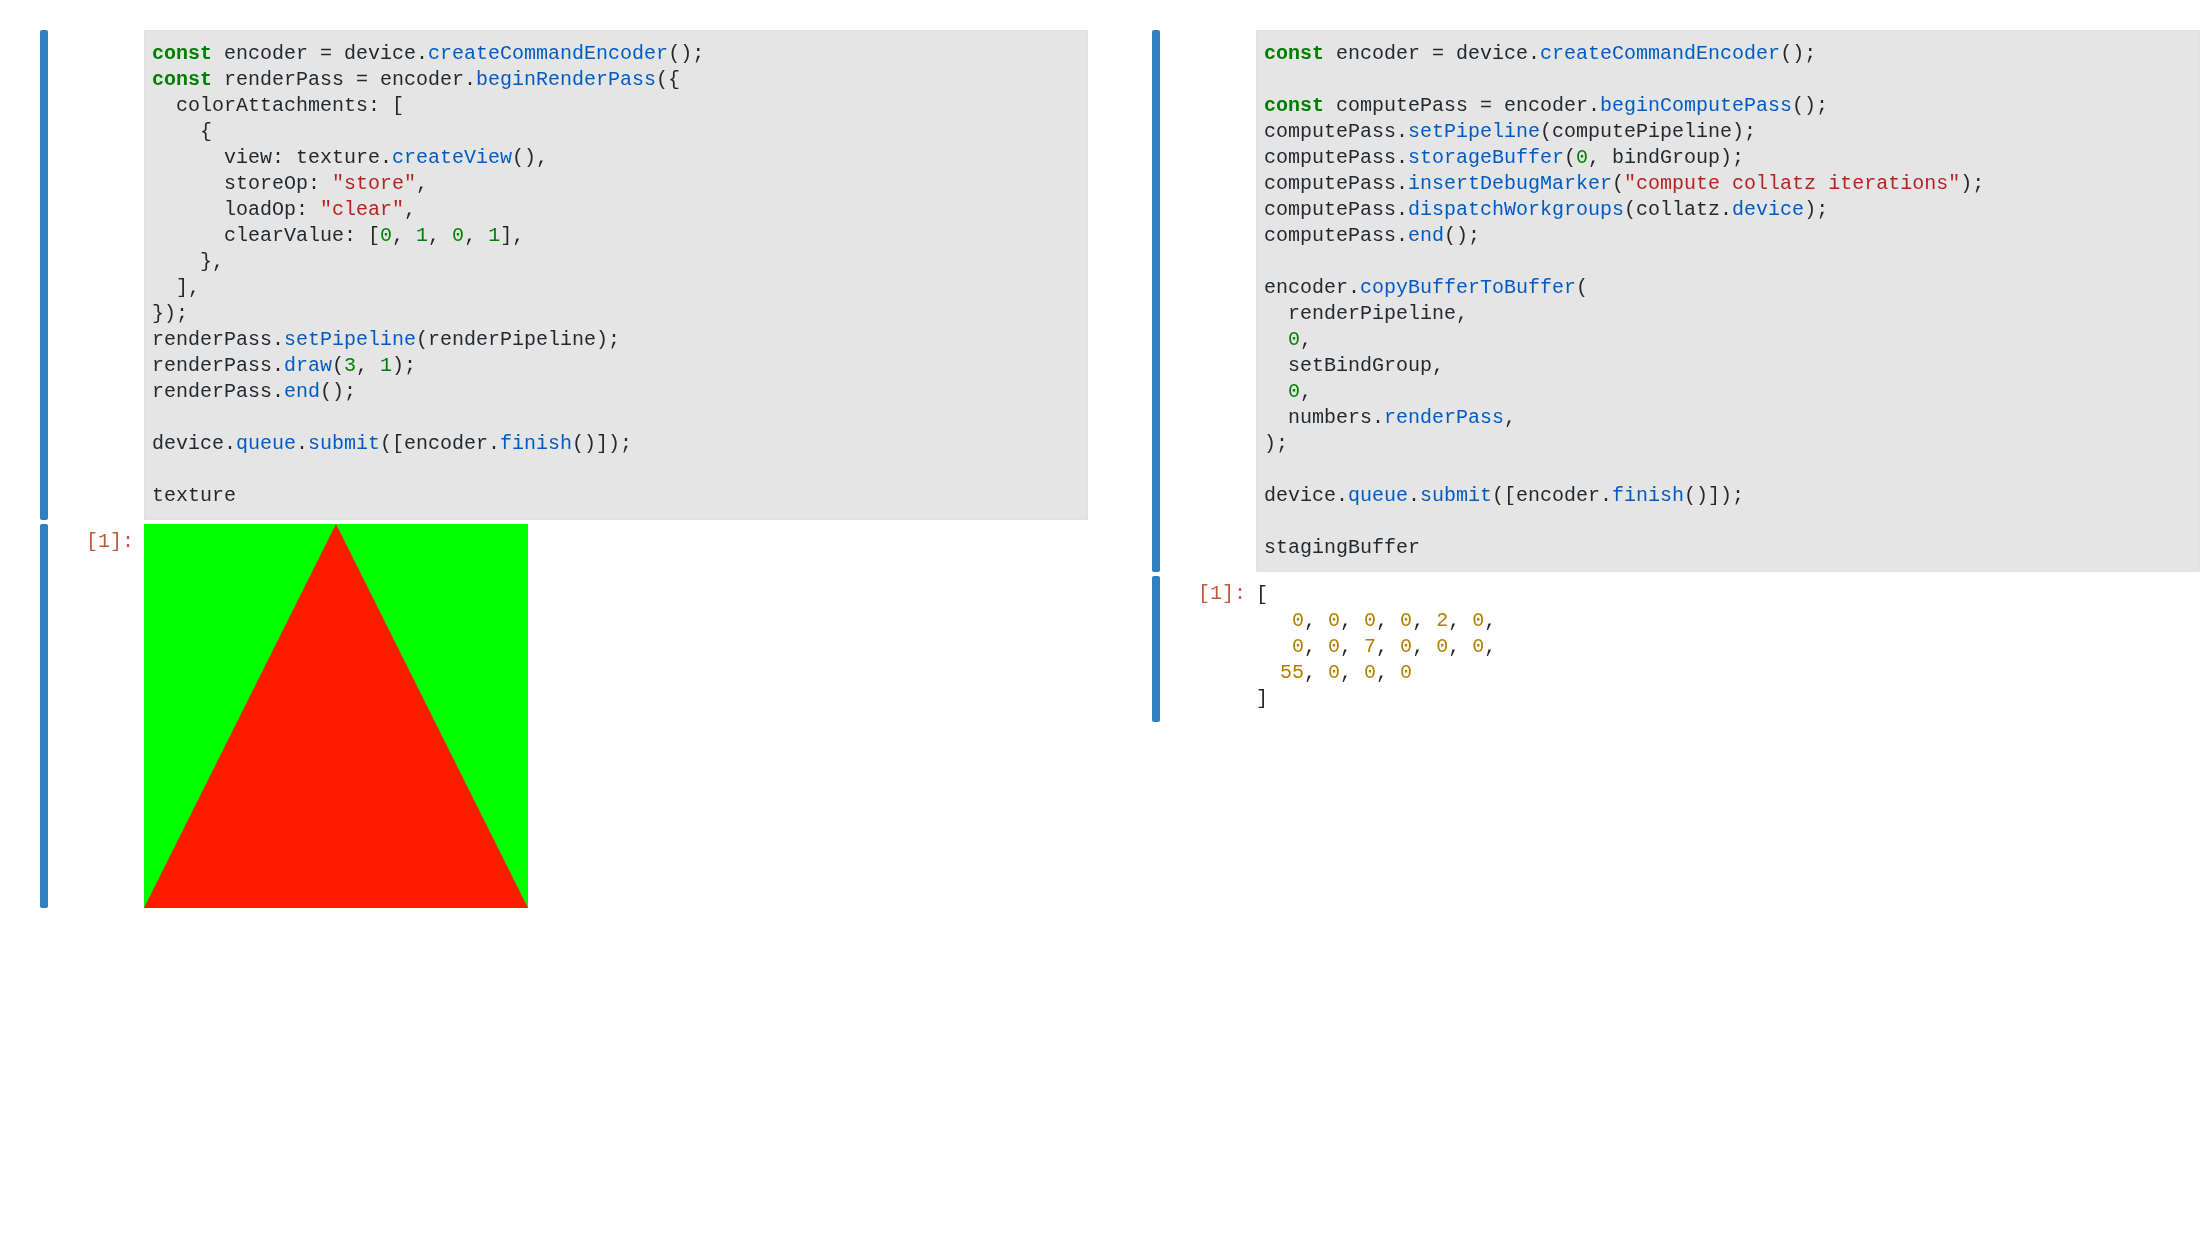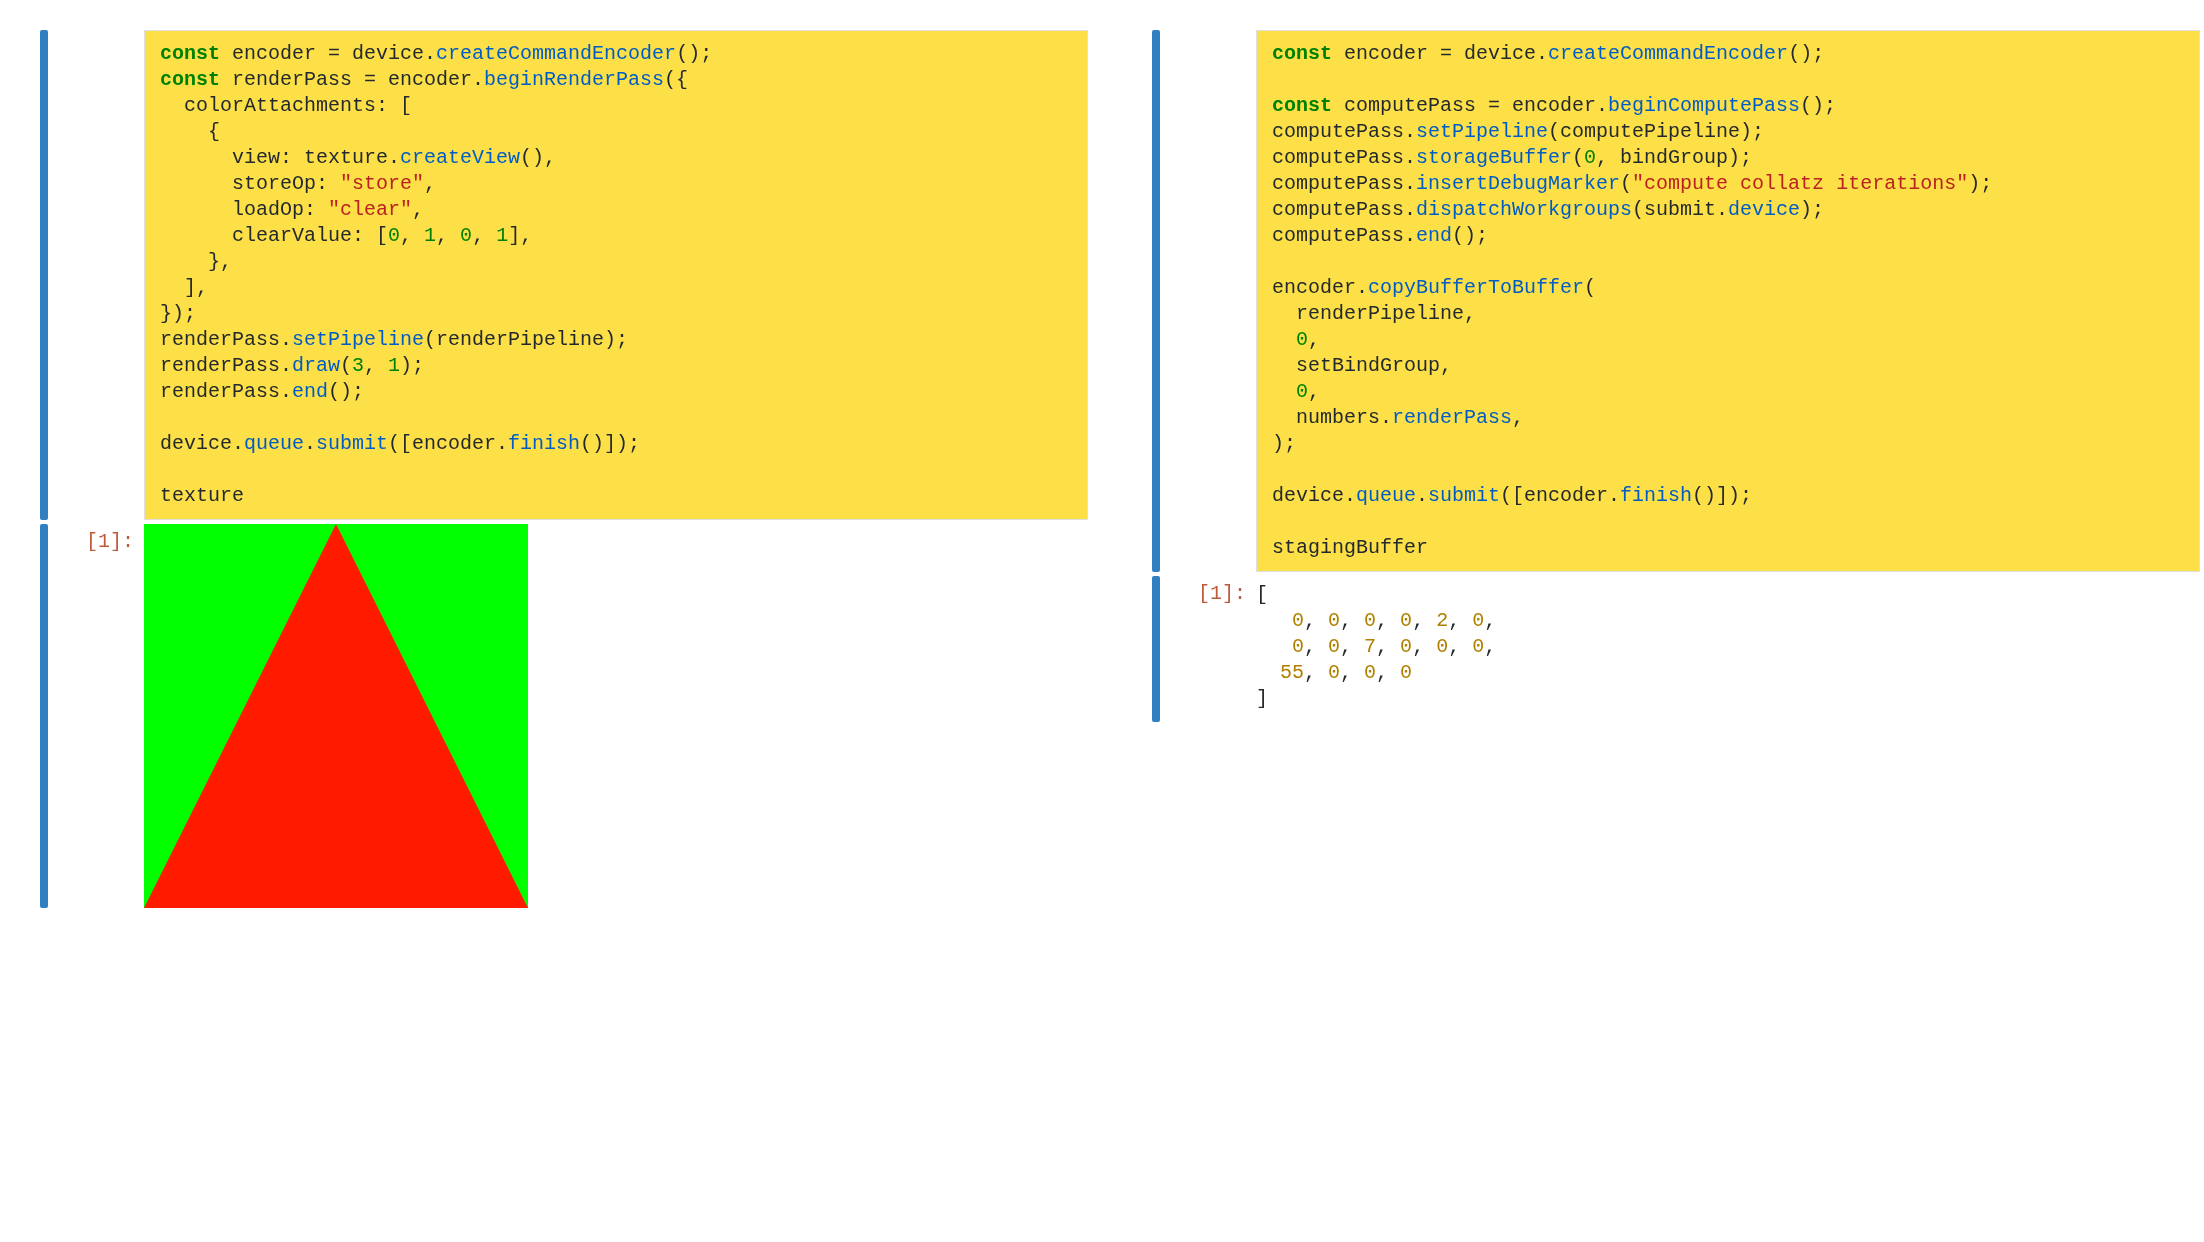--- a/index.html
+++ b/index.html
@@ -39,23 +39,23 @@
     font-family: "SFMono-Regular", Consolas, "Liberation Mono", Menlo, Courier, monospace;
     font-size: 20px;
     text-align: right;
     padding-right: 10px;
     padding-top: 6px;
     color: #bf5b3d;
   }
   .prompt-gutter.blank { color: transparent; }
   .code-area {
     flex: 1;
-    background: #fde047;
+    background: #e5e5e5;
     border: 1px solid #e0e0e0;
-    padding: 10px 16px 10px 15px;
+    padding: 10px 16px 10px 7px;
     overflow-x: hidden;
   }
   .code-area pre, .output-area pre {
     margin: 0;
     font-family: "SFMono-Regular", Consolas, "Liberation Mono", Menlo, Courier, monospace;
     font-size: 20px;
     line-height: 1.3;
     white-space: pre;
   }
   .output-area {
@@ -126,21 +126,21 @@
     <div class="cell-row">
       <div class="blue-bar"></div>
       <div class="prompt-gutter blank">[ ]:</div>
       <div class="code-area">
         <pre id="right-code"><span class="tok-kw">const</span><span class="tok-id"> encoder </span><span class="tok-id">= device.</span><span class="tok-call">createCommandEncoder</span><span class="tok-id">();</span>
 <span class="tok-id"></span>
 <span class="tok-kw">const</span><span class="tok-id"> computePass </span><span class="tok-id">= encoder.</span><span class="tok-call">beginComputePass</span><span class="tok-id">();</span>
 <span class="tok-id">computePass.</span><span class="tok-call">setPipeline</span><span class="tok-id">(computePipeline);</span>
 <span class="tok-id">computePass.</span><span class="tok-call">storageBuffer</span><span class="tok-id">(</span><span class="tok-num">0</span><span class="tok-id">, bindGroup);</span>
 <span class="tok-id">computePass.</span><span class="tok-call">insertDebugMarker</span><span class="tok-id">(</span><span class="tok-str">"compute collatz iterations"</span><span class="tok-id">);</span>
-<span class="tok-id">computePass.</span><span class="tok-call">dispatchWorkgroups</span><span class="tok-id">(submit.</span><span class="tok-call">device</span><span class="tok-id">);</span>
+<span class="tok-id">computePass.</span><span class="tok-call">dispatchWorkgroups</span><span class="tok-id">(collatz.</span><span class="tok-call">device</span><span class="tok-id">);</span>
 <span class="tok-id">computePass.</span><span class="tok-call">end</span><span class="tok-id">();</span>
 <span class="tok-id"></span>
 <span class="tok-id">encoder.</span><span class="tok-call">copyBufferToBuffer</span><span class="tok-id">(</span>
 <span class="tok-id">  renderPipeline,</span>
 <span class="tok-id">  </span><span class="tok-num">0</span><span class="tok-id">,</span>
 <span class="tok-id">  setBindGroup,</span>
 <span class="tok-id">  </span><span class="tok-num">0</span><span class="tok-id">,</span>
 <span class="tok-id">  numbers.</span><span class="tok-call">renderPass</span><span class="tok-id">,</span>
 <span class="tok-id">);</span>
 <span class="tok-id"></span>

